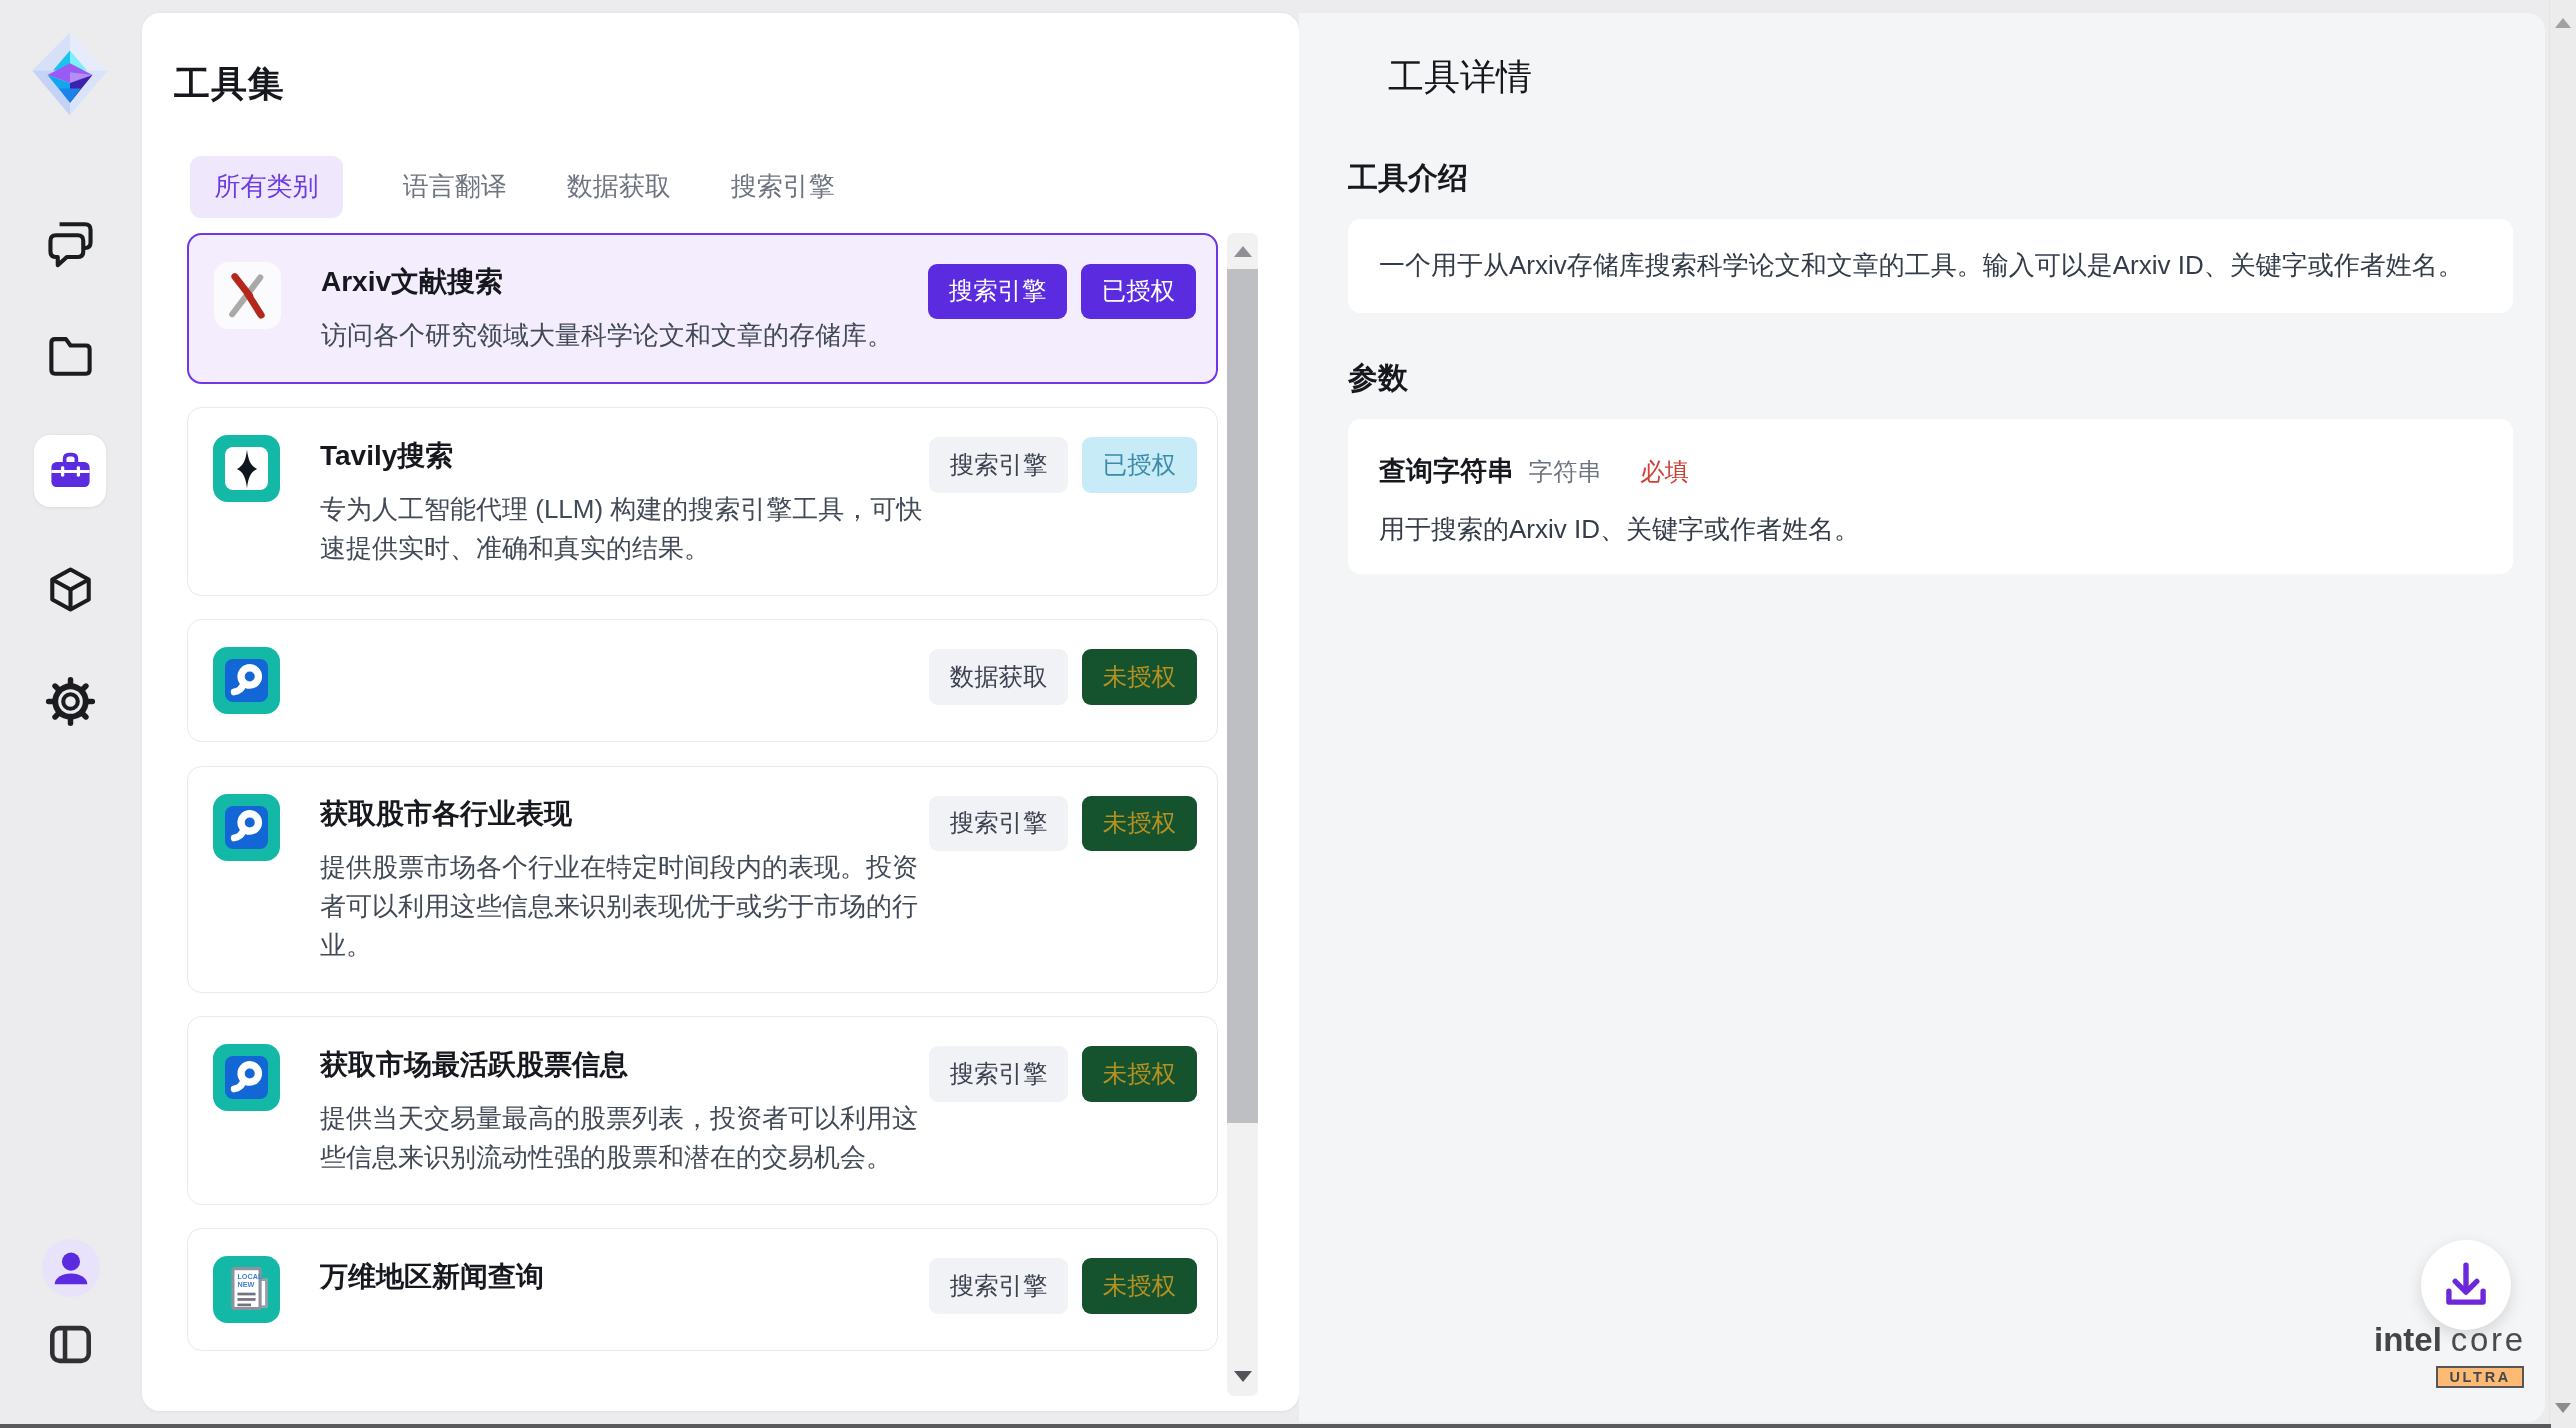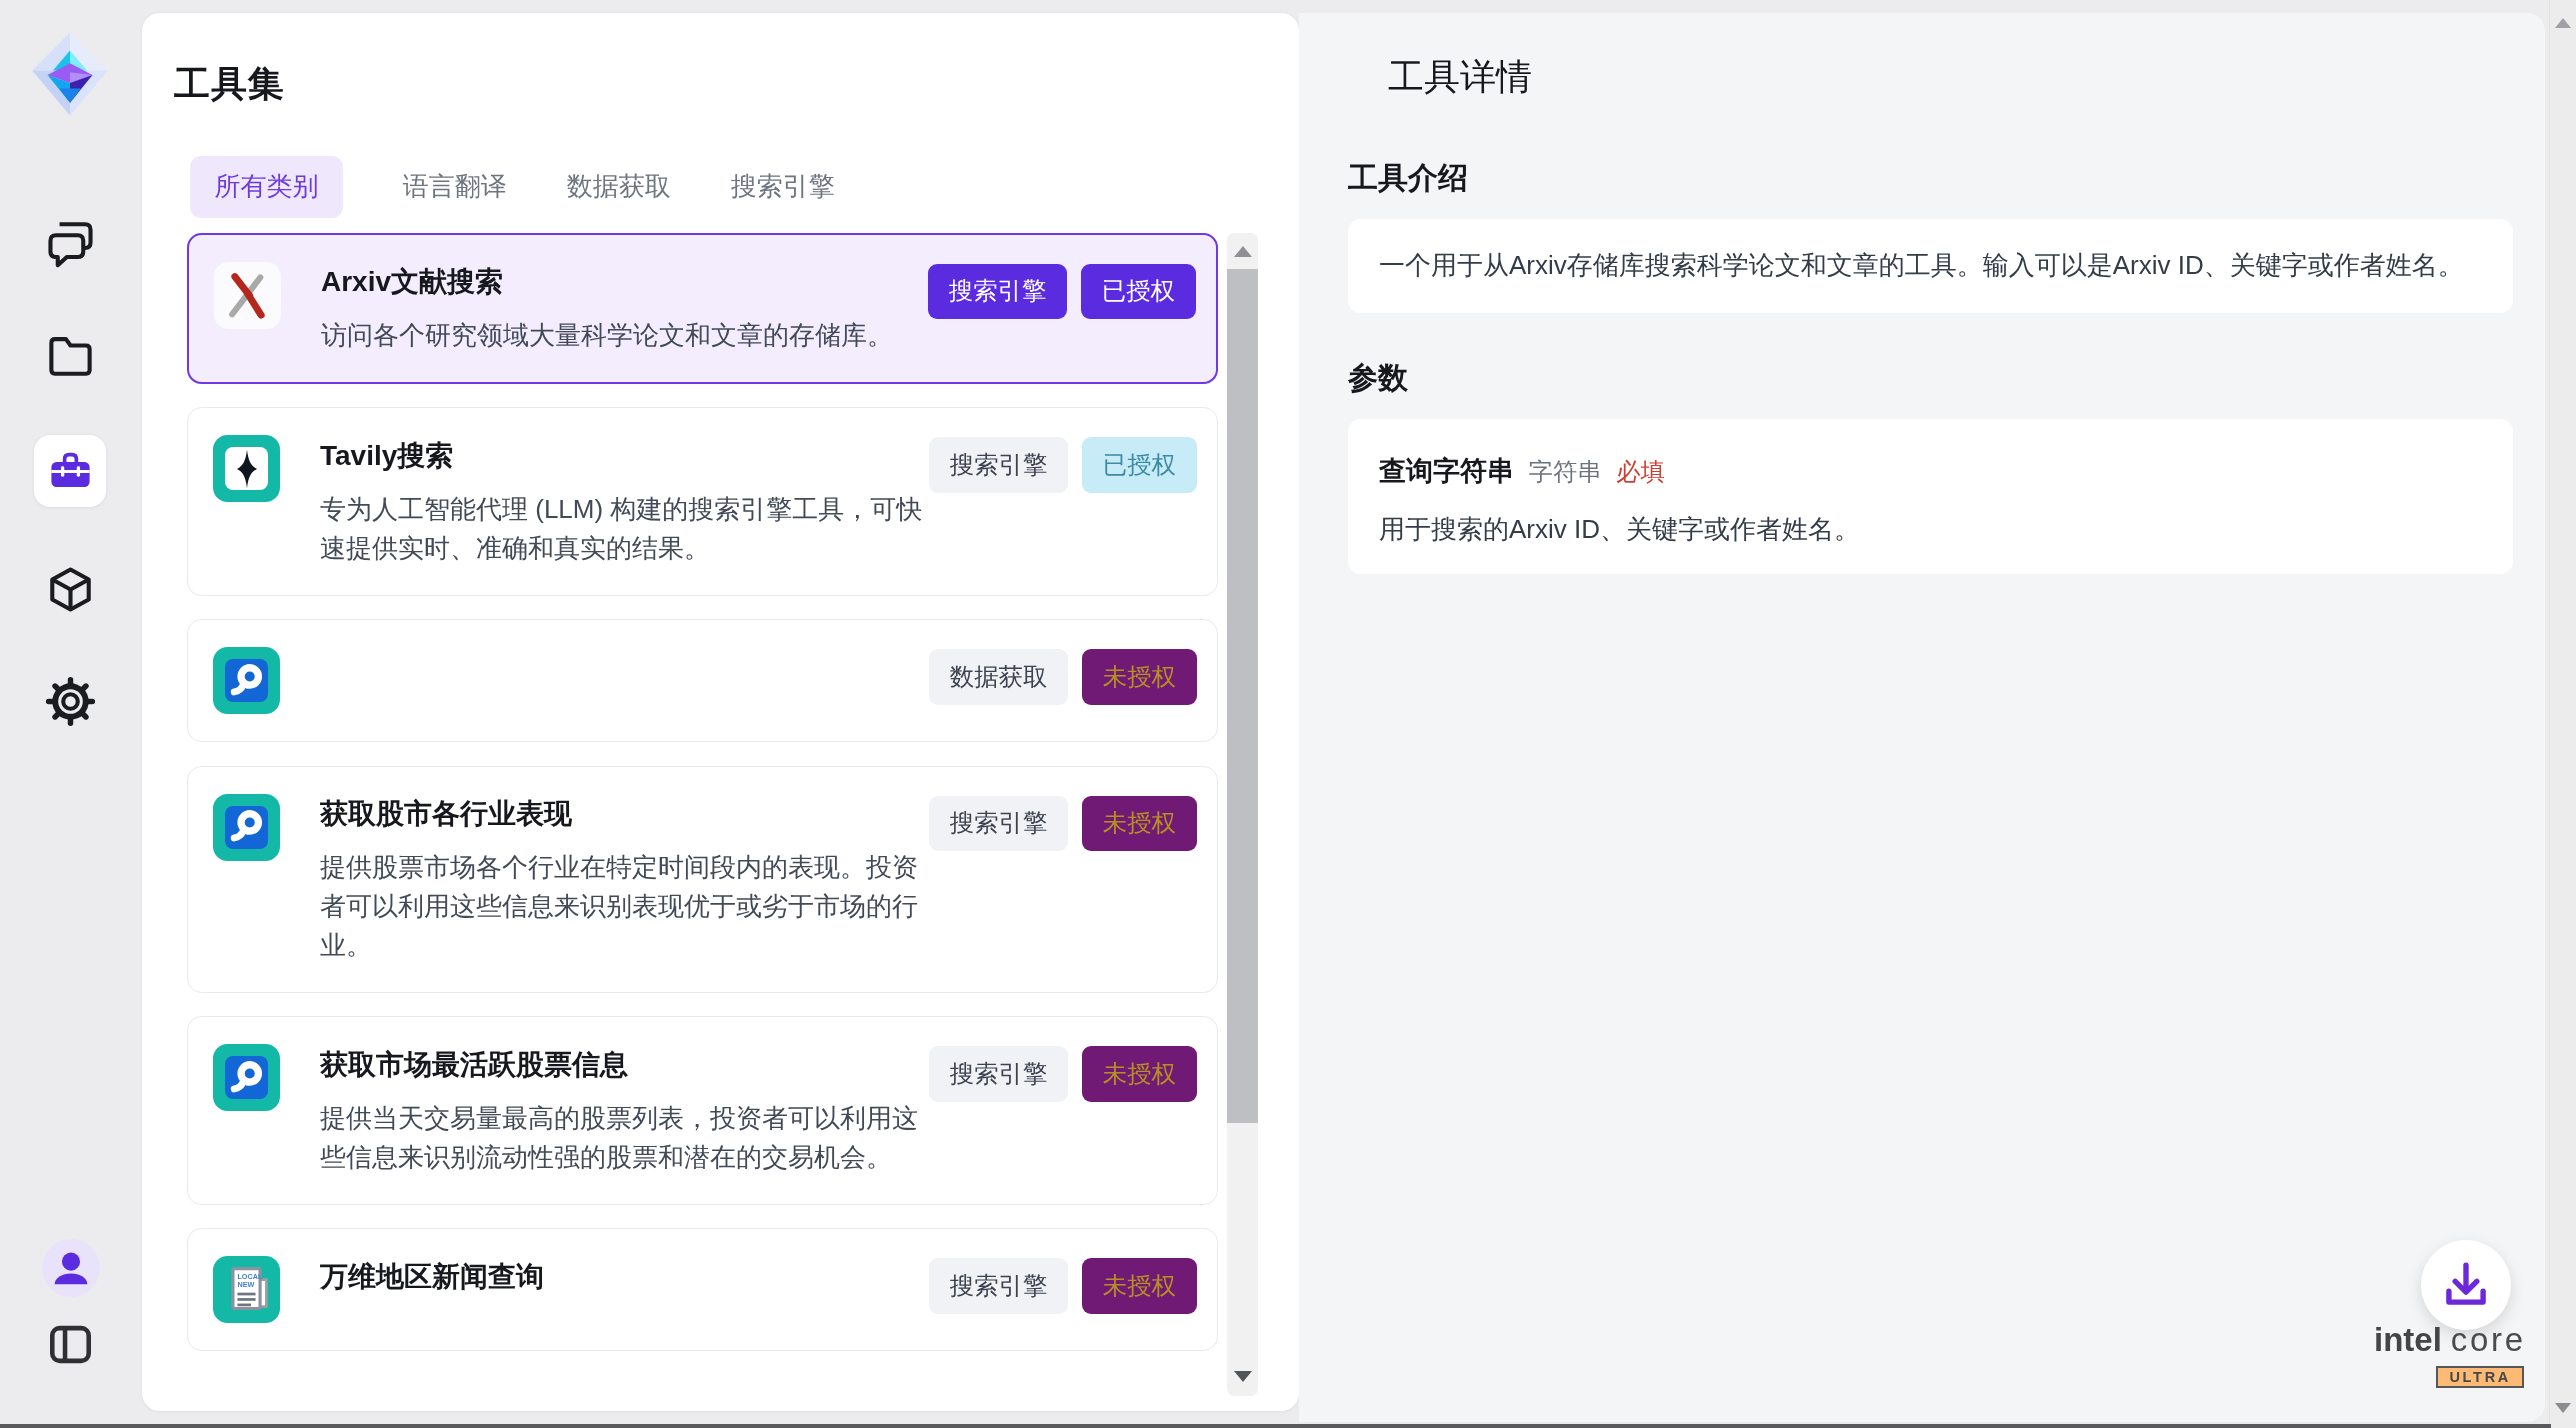--- a/index.html
+++ b/index.html
@@ -33,21 +33,21 @@
   .inner-sq.white { background:#ffffff; }
   .inner-sq.blue  { background:#1266d6; }
   .tool-text { padding-top:1.8px; }
   .tool-name { font-size:28px; font-weight:700; color:#16181d; margin-bottom:14.5px; }
   .tool-desc { font-size:26px; line-height:39px; color:#424957; max-width:614px; }
   .tool-tags { position:absolute; top:29px; right:20px; display:flex; gap:13.5px; }
   .pill { font-size:24.4px; padding:11.7px 21px; border-radius:9px; white-space:nowrap; }
   .pill-solid { background:#5b2be0; color:#ffffff; }
   .pill-gray  { background:#f1f2f5; color:#3c4250; }
   .pill-cyan  { background:#c7ecf8; color:#3e8aa6; }
-  .pill-amber { background:#701a75; color:#b79022; }
+  .pill-amber { background:#14532d; color:#b79022; }
 
   
   .list-scrollbar { position:absolute; left:1227px; top:233px; width:31px; height:1163px; background:#f1f1f2; border-radius:7.2px; }
   .sb-btn { position:absolute; left:0; width:31px; height:36px; display:flex; align-items:center; justify-content:center; cursor:pointer; }
   .sb-btn.up { top:0; } .sb-btn.down { bottom:1.8px; }
   .tri-up    { width:0; height:0; border-left:9px solid transparent; border-right:9px solid transparent; border-bottom:11px solid #8e9094; }
   .tri-down  { width:0; height:0; border-left:9px solid transparent; border-right:9px solid transparent; border-top:11px solid #515459; }
   .sb-thumb { position:absolute; left:0; top:36px; width:31px; height:854px; background:#bdbfc2; cursor:grab; }
 
   
@@ -55,21 +55,21 @@
   .detail h1 { position:absolute; left:49px; top:40px; font-size:36px; font-weight:400;margin-left:40px; }
   .sec-h { position:absolute; left:49px; font-size:30px; font-weight:700; }
   .sec-h.intro { top:145px; } .sec-h.params { top:345px; }
   .white-card { position:absolute; left:49px; width:1165px; background:#ffffff; border-radius:12.6px; }
   .intro-card { top:206px; height:94px; display:flex; align-items:center; padding:0 31px; }
   .intro-card p { font-size:26px; color:#333c48; }
   .param-card { top:406px; height:155px; padding:34px 31px; }
   .param-row { display:flex; align-items:baseline; gap:14.5px; margin-bottom:23.5px; }
   .param-name { font-size:27px; font-weight:700; color:#16181d; }
   .param-type { font-size:24.4px; color:#6b7280; }
-  .param-req  { font-size:24.4px; color:#cf3f33; }
+  .param-req  { font-size:24.4px; color:#cf3f33;margin-left:24px; }
   .param-desc { font-size:26px; color:#333c48; }
 
   
   .fab { position:absolute; left:2421px; top:1240px; width:90px; height:90px; border-radius:50%; background:#ffffff; box-shadow:0 5.4px 16.3px rgba(0,0,0,.13); display:flex; align-items:center; justify-content:center; cursor:pointer; }
   .intel { position:absolute; left:2374px; top:1321px; width:150px; }
   .intel-row { display:flex; align-items:baseline; gap:9px; }
   .intel-word { font-size:33px; font-weight:700; color:#444547; letter-spacing:0px; }
   .core-word  { font-size:33px; font-weight:400; color:#4a4b4d; letter-spacing:2.7px; }
   .ultra-badge { margin-top:7.2px; display:flex; justify-content:flex-end; }
   .ultra-badge span { border:2.3px solid #54565a; color:#46484c; font-size:14.5px; font-weight:700; letter-spacing:2.7px; padding:1px 11px; background:#fdba74; }

